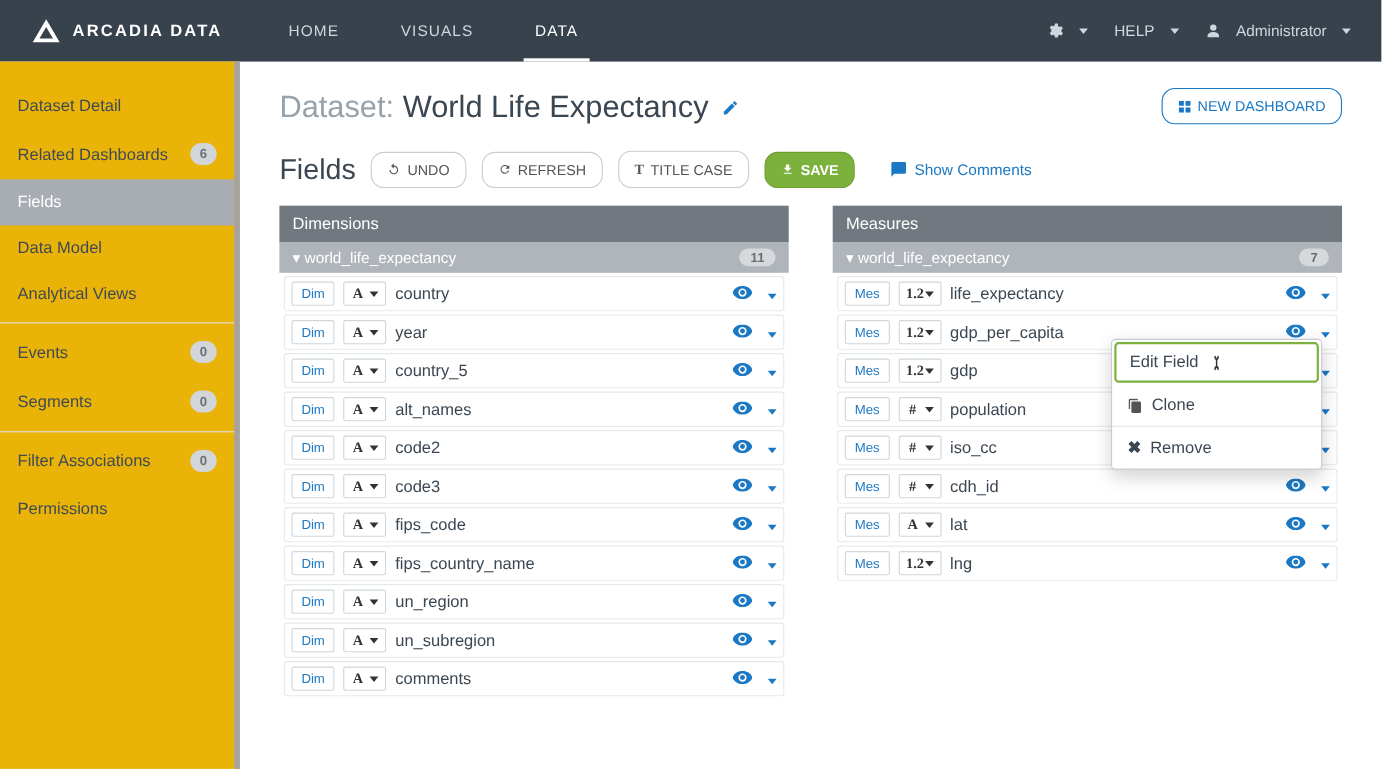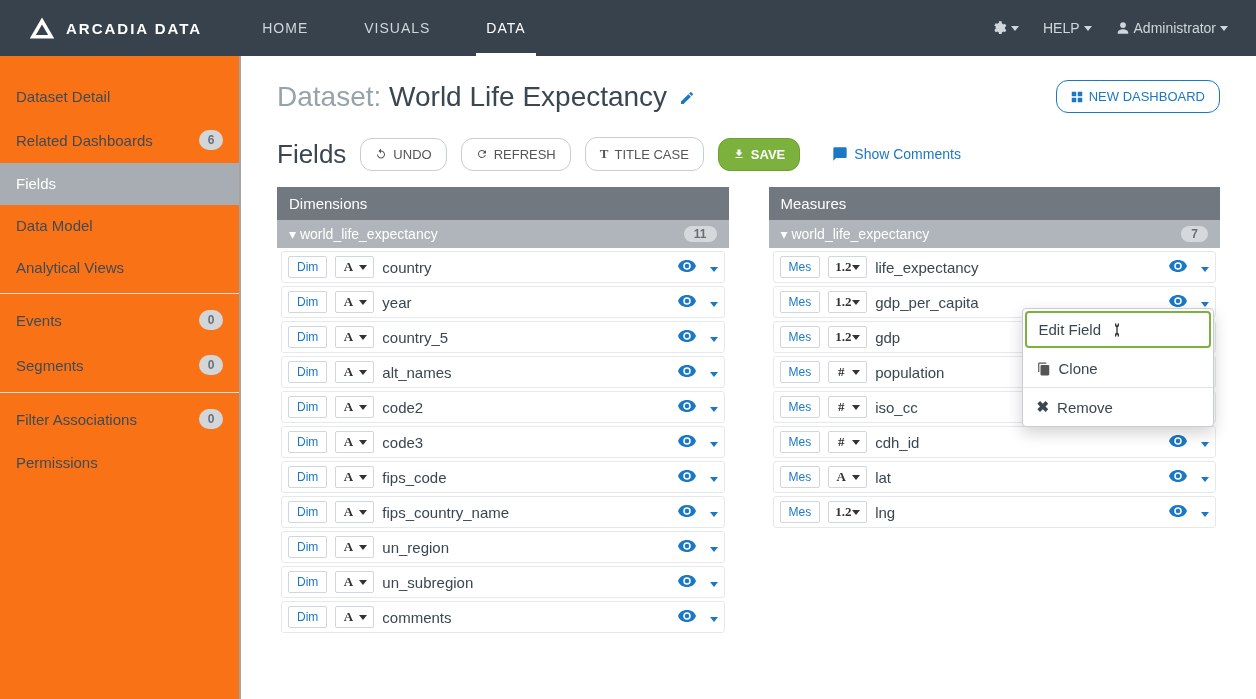--- a/index.html
+++ b/index.html
@@ -8,26 +8,26 @@
 
 .topbar { background: #37424d; height: 56px; display: flex; align-items: center; padding: 0 28px; color: #cfd6dc; }
 .logo { display: flex; align-items: center; gap: 10px; margin-right: 40px; }
 .logo-mark { width: 28px; height: 28px; }
 .logo-text { font-weight: 700; letter-spacing: 2px; font-size: 15px; color: #fff; }
 .topnav { display: flex; gap: 16px; }
 .topnav a { padding: 18px 20px; color: #cfd6dc; letter-spacing: 1px; font-size: 14px; text-decoration: none; position: relative; }
 .topnav a.active { color: #fff; }
 .topnav a.active::after { content: ""; position: absolute; left: 10px; right: 10px; bottom: -2px; height: 3px; background: #fff; }
 .top-right { margin-left: auto; display: flex; align-items: center; gap: 24px; color: #cfd6dc; font-size: 14px; }
-.top-right .dd { display: flex; align-items: center; gap: 4px; }
+.top-right .dd { display: flex; align-items: center; gap: 14px; }
 .caret-down { width: 0; height: 0; border-left: 4px solid transparent; border-right: 4px solid transparent; border-top: 5px solid currentColor; display: inline-block; }
 
 
 .main { display: flex; }
-.sidebar { width: 241px; background: #f97316; border-right: 2px solid #a3a3a3; min-height: 643px; }
+.sidebar { width: 218px; background: #eab308; border-right: 5px solid #a3a3a3; min-height: 643px; }
 .content { flex: 1; padding: 24px 36px; }
 
 
 .side-item { padding: 12px 16px; color: #3f4a55; font-size: 15px; display: flex; align-items: center; justify-content: space-between; border-bottom: 1px solid transparent; }
 .side-item.active { background: #a7adb3; color: #fff; }
 .side-group-sep { height: 1px; background: #e0e0e0; margin: 4px 0; }
 .side-badge { background: #d3d6d9; color: #6a7078; border-radius: 10px; min-width: 24px; height: 20px; font-size: 12px; font-weight: 600; display: inline-flex; align-items: center; justify-content: center; padding: 0 8px; }
 
 
 .hdr-row { display: flex; align-items: center; justify-content: space-between; margin-bottom: 24px; }

